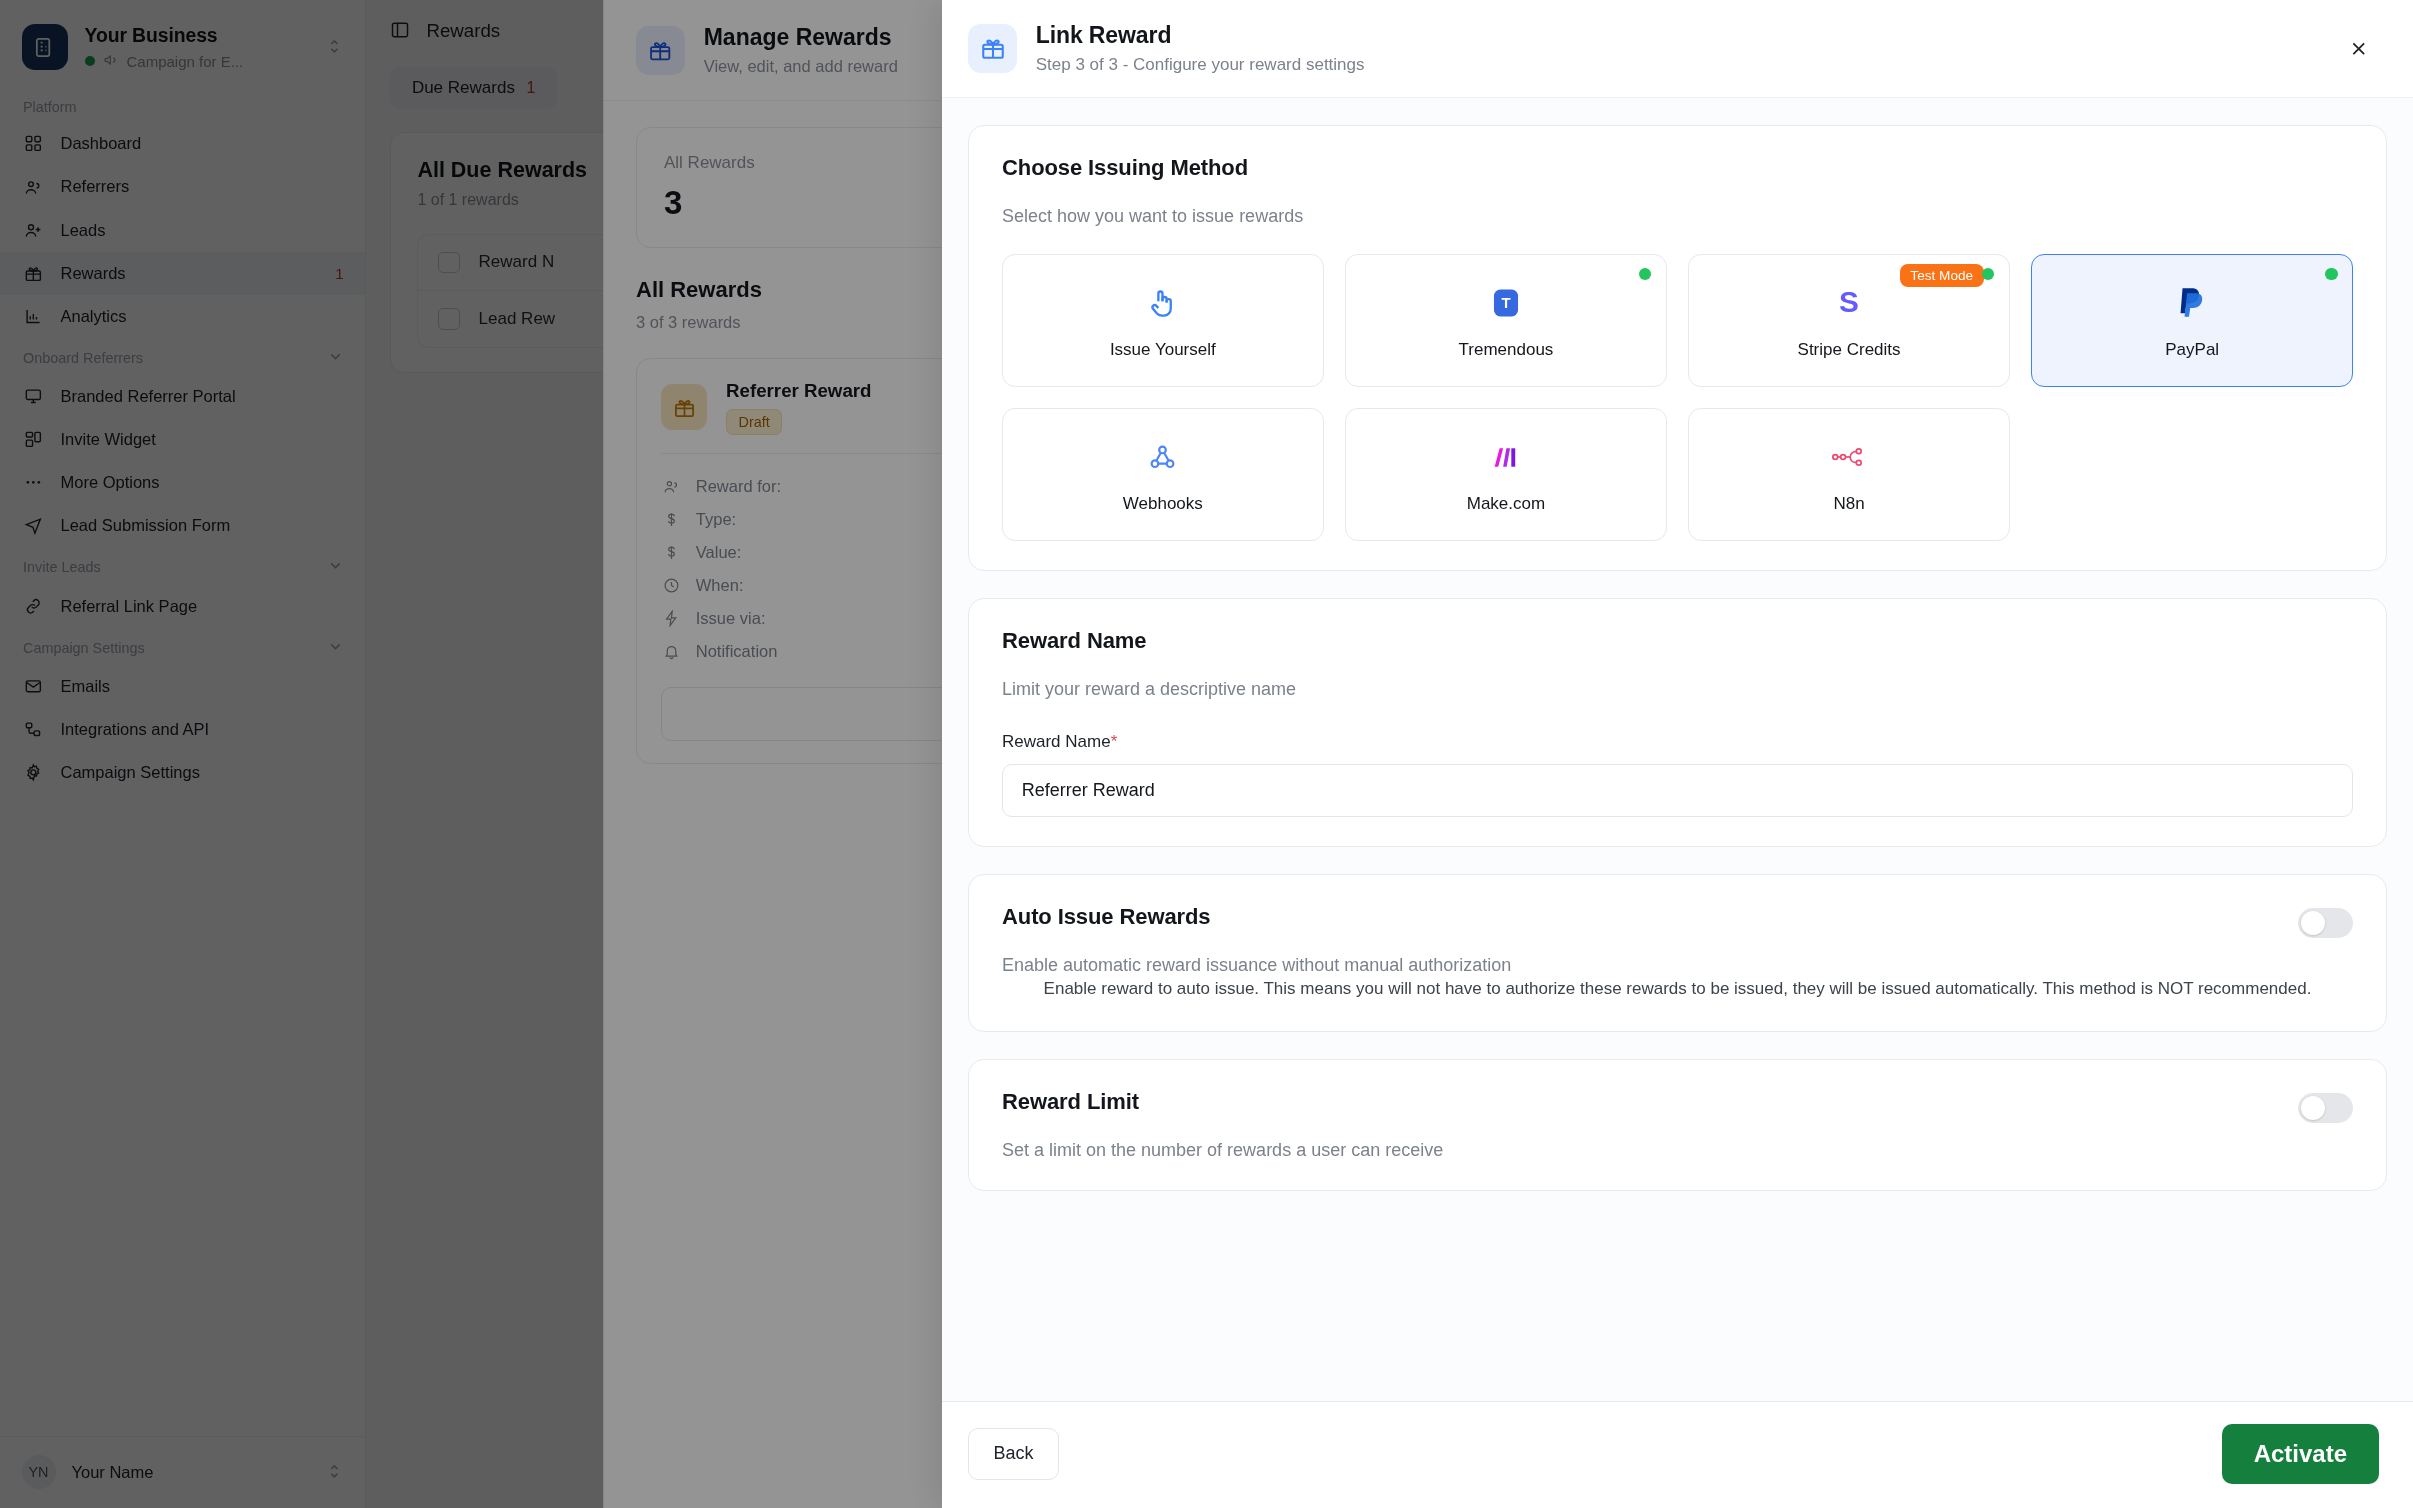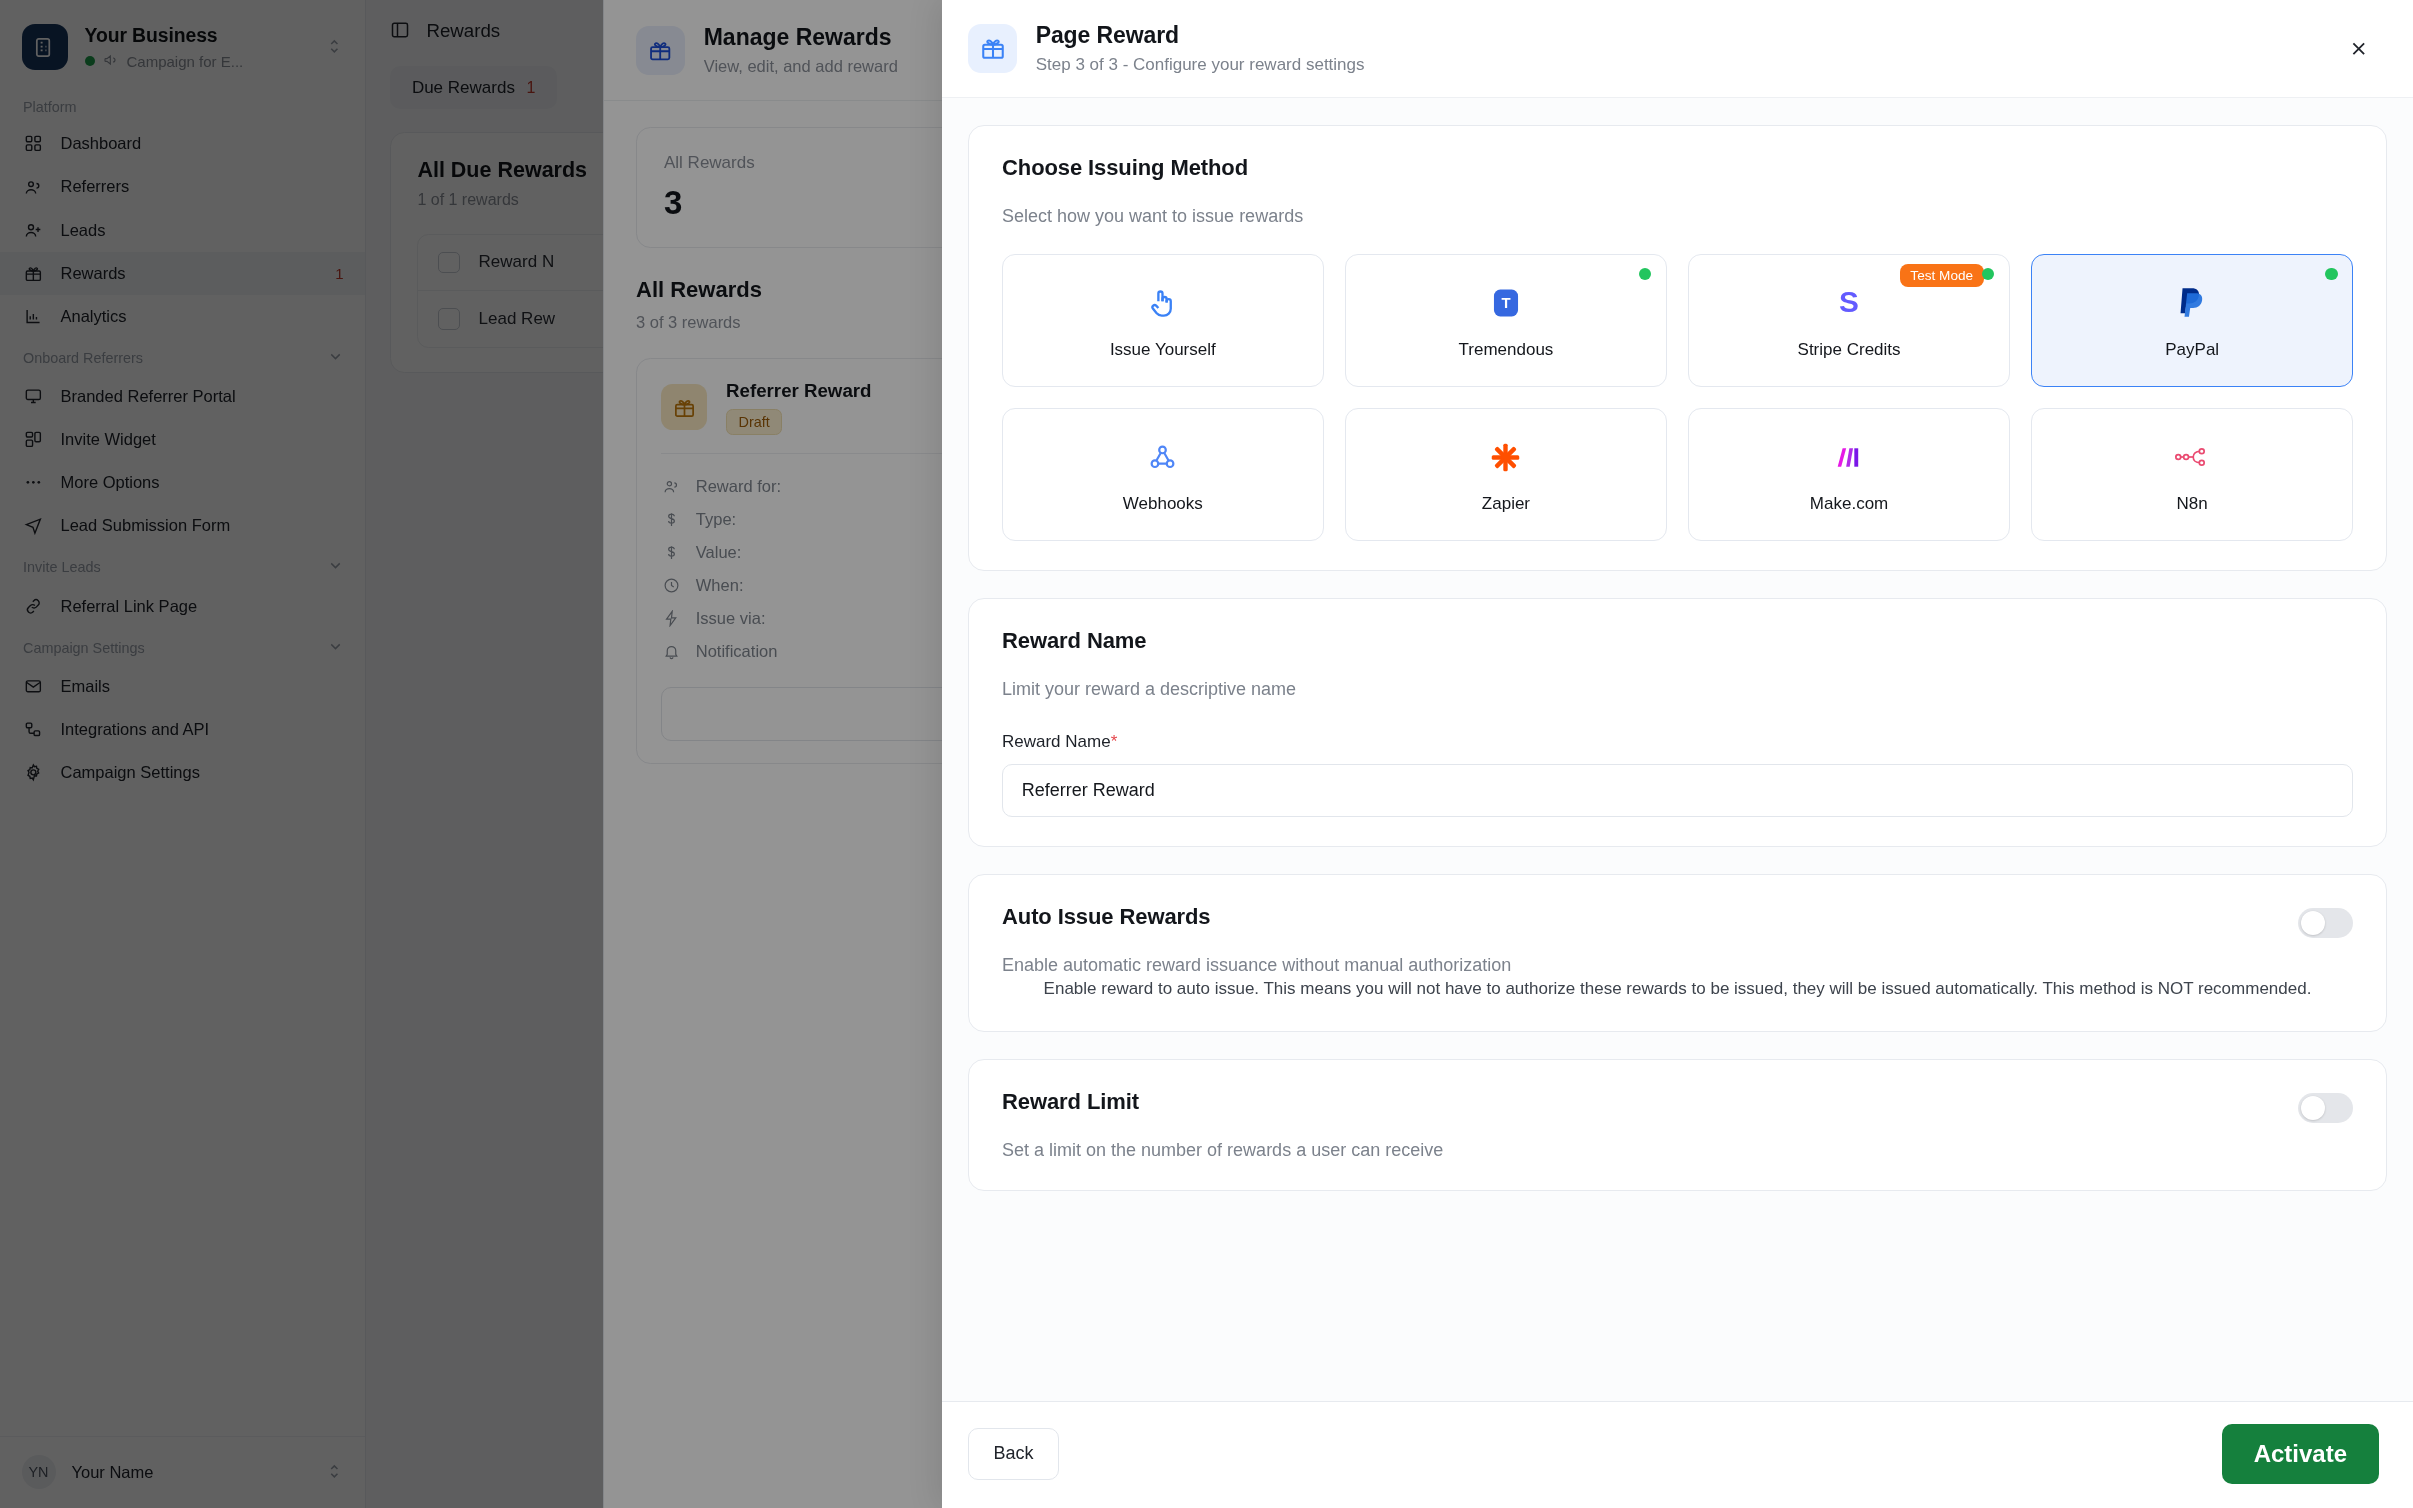--- a/index.html
+++ b/index.html
@@ -585,21 +585,21 @@
 
     <header class="modal-head">
       <div class="modal-ico">
         <svg width="26" height="26" viewBox="0 0 24 24" fill="none" stroke="currentColor" stroke-width="1.9">
             <rect x="3" y="9" width="18" height="12" rx="1.5"></rect>
             <path d="M3 13h18M12 9v12"></path>
             <path d="M12 9S10 4 7.5 5.2 9 9 12 9zM12 9s2-5 4.5-3.8S15 9 12 9z"></path>
           </svg>
       </div>
       <div class="modal-htext">
-        <div class="modal-title">Page Reward</div>
+        <div class="modal-title">Link Reward</div>
         <div class="modal-sub">Step 3 of 3 - Configure your reward settings</div>
       </div>
       <button class="close-btn">
         <svg width="21.5" height="21.5" viewBox="0 0 24 24" fill="none" stroke="currentColor" stroke-width="2">
             <path d="M6 6l12 12M18 6L6 18"></path>
           </svg>
       </button>
     </header>
 
     <div class="modal-body">
@@ -659,31 +659,20 @@
               <svg width="33" height="33" viewBox="0 0 24 24" fill="none" stroke="#4f86f7" stroke-width="1.6">
                   <circle cx="12" cy="6.5" r="2.4"></circle>
                   <circle cx="6.5" cy="16.5" r="2.4"></circle>
                   <circle cx="17.5" cy="16.5" r="2.4"></circle>
                   <path d="M10.8 8.6L7.7 14M13.2 8.6l3.1 5.4M9 16.5h6"></path>
                 </svg>
             </span>
             <span class="mlabel">Webhooks</span>
           </div>
 
-          <div class="method-card">
-            <span class="mglyph">
-              <svg width="33" height="33" viewBox="0 0 24 24" fill="#FF4F00">
-                  <rect x="10.4" y="2" width="3.2" height="20" rx="1.1"></rect>
-                  <rect x="2" y="10.4" width="20" height="3.2" rx="1.1"></rect>
-                  <rect x="10.4" y="2" width="3.2" height="20" rx="1.1" transform="rotate(45 12 12)"></rect>
-                  <rect x="10.4" y="2" width="3.2" height="20" rx="1.1" transform="rotate(-45 12 12)"></rect>
-                </svg>
-            </span>
-            <span class="mlabel">Zapier</span>
-          </div>
 
           <div class="method-card">
             <span class="mglyph">
               <svg width="34" height="33" viewBox="0 0 48 46">
                 <path d="M8 36L15 10h5l-7 26z" fill="#E619E6"></path>
                 <path d="M20 36L24.5 10h5.2L25 36z" fill="#B02BE8"></path>
                 <path d="M31.5 36V10h5.5v26z" fill="#7B16E8"></path>
               </svg>
             </span>
             <span class="mlabel">Make.com</span>

